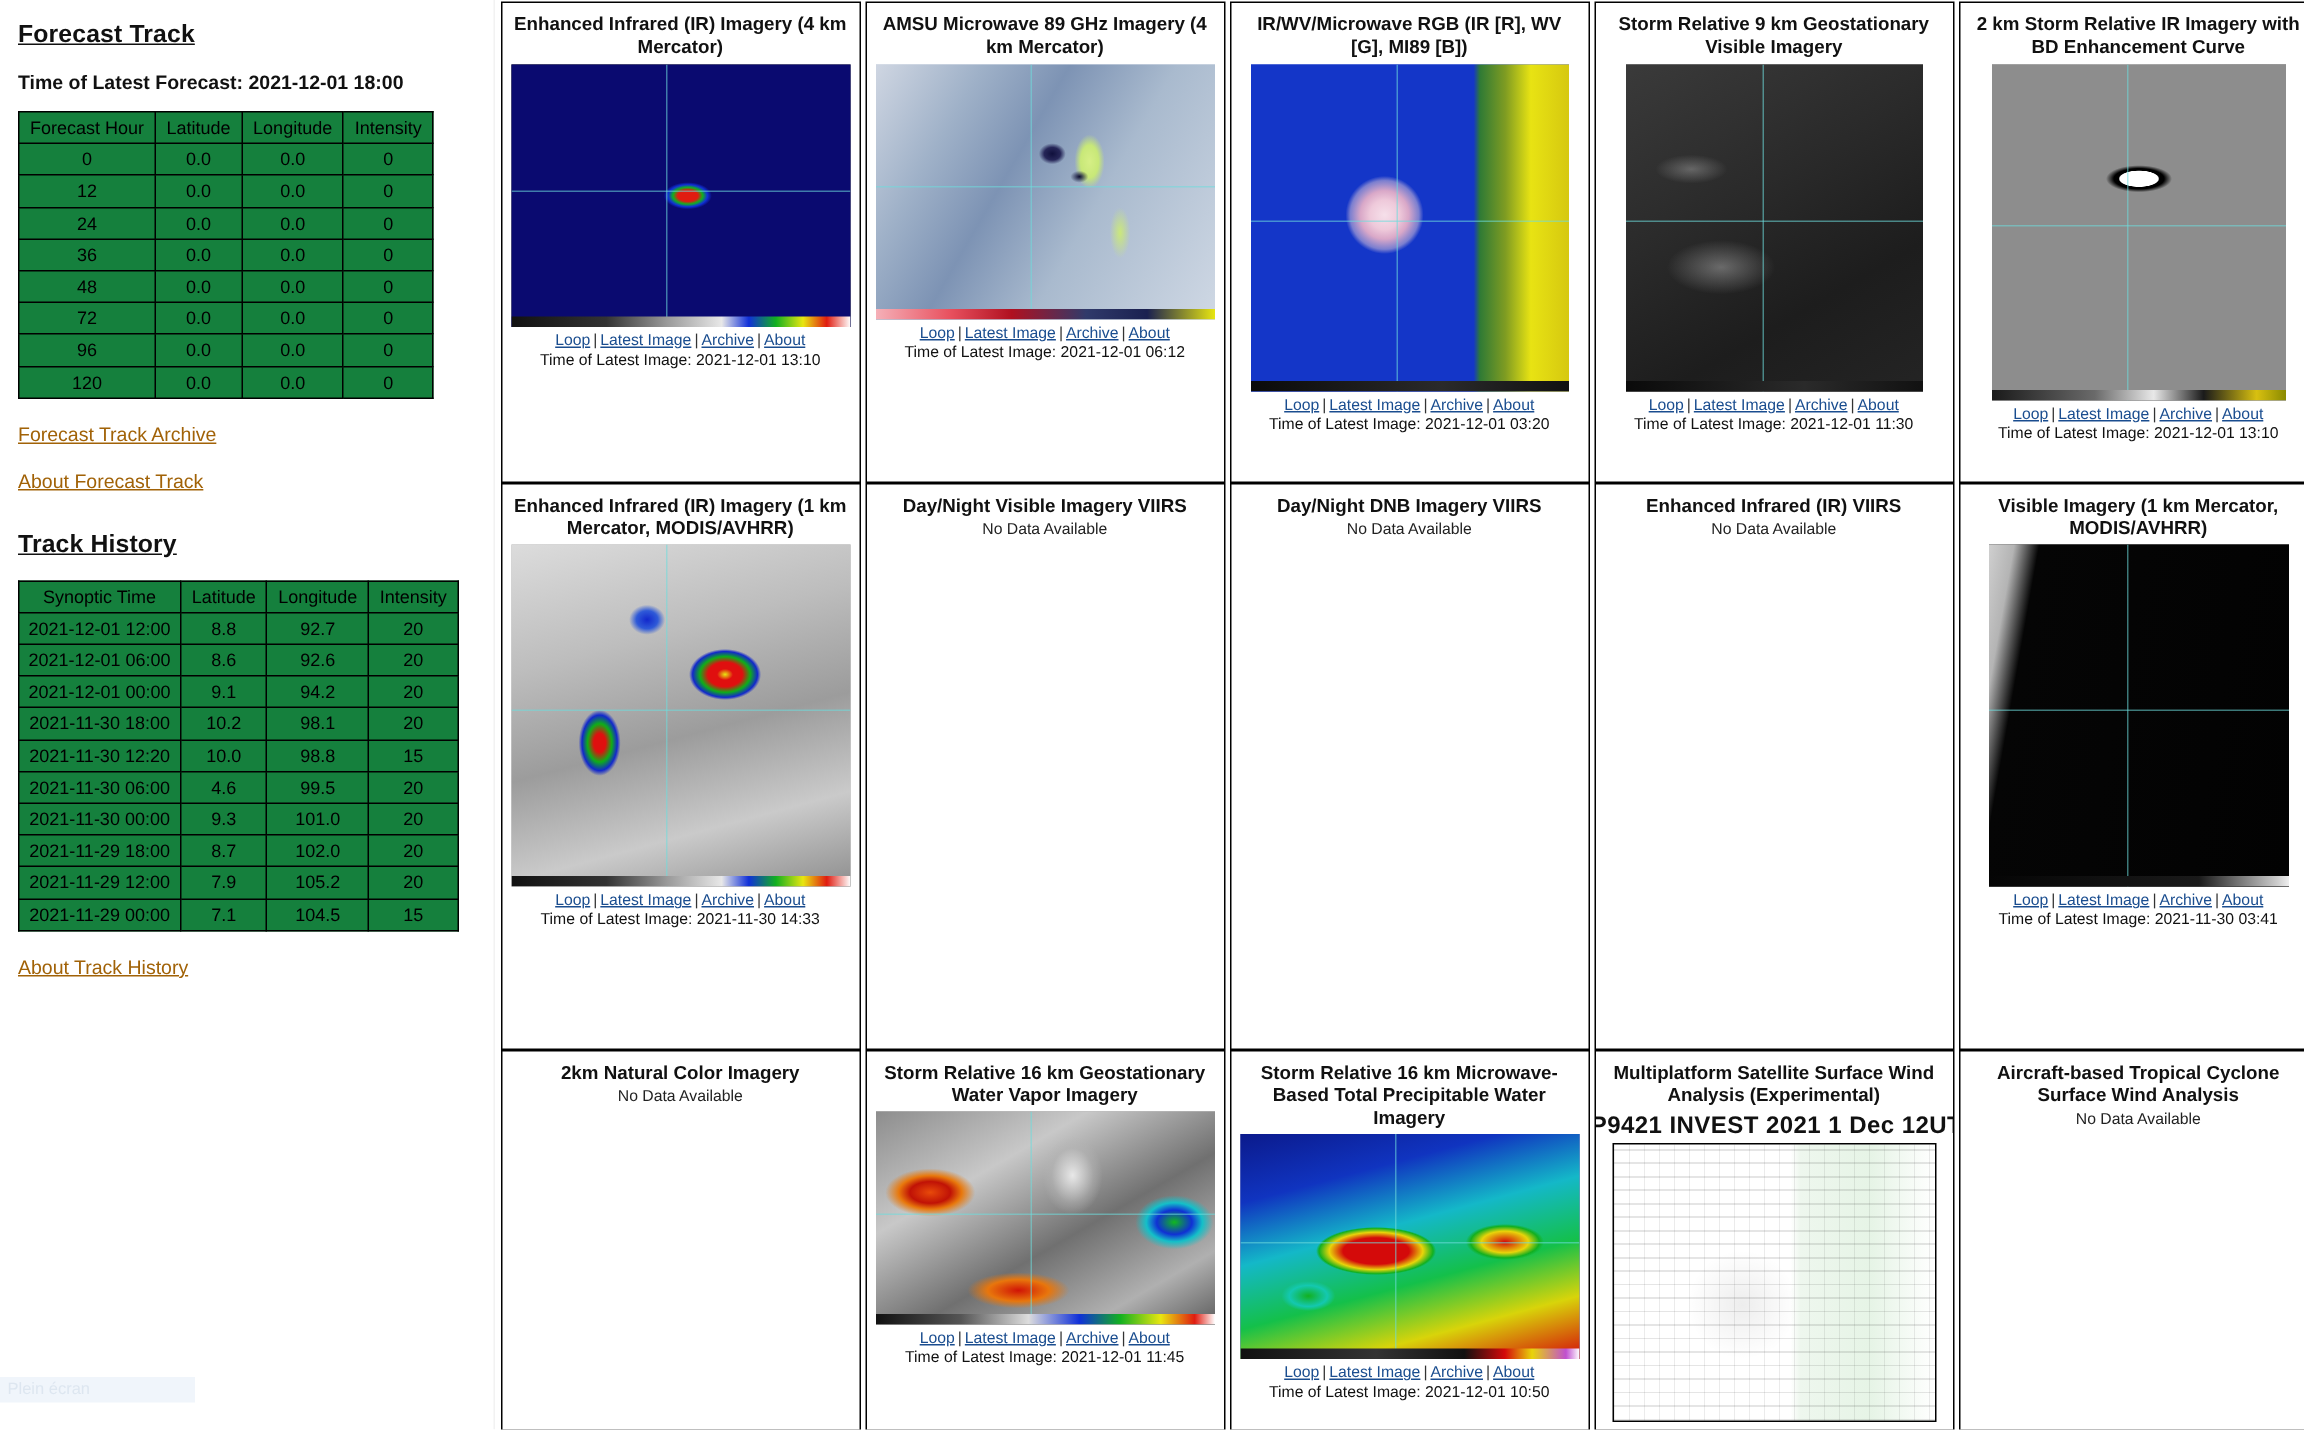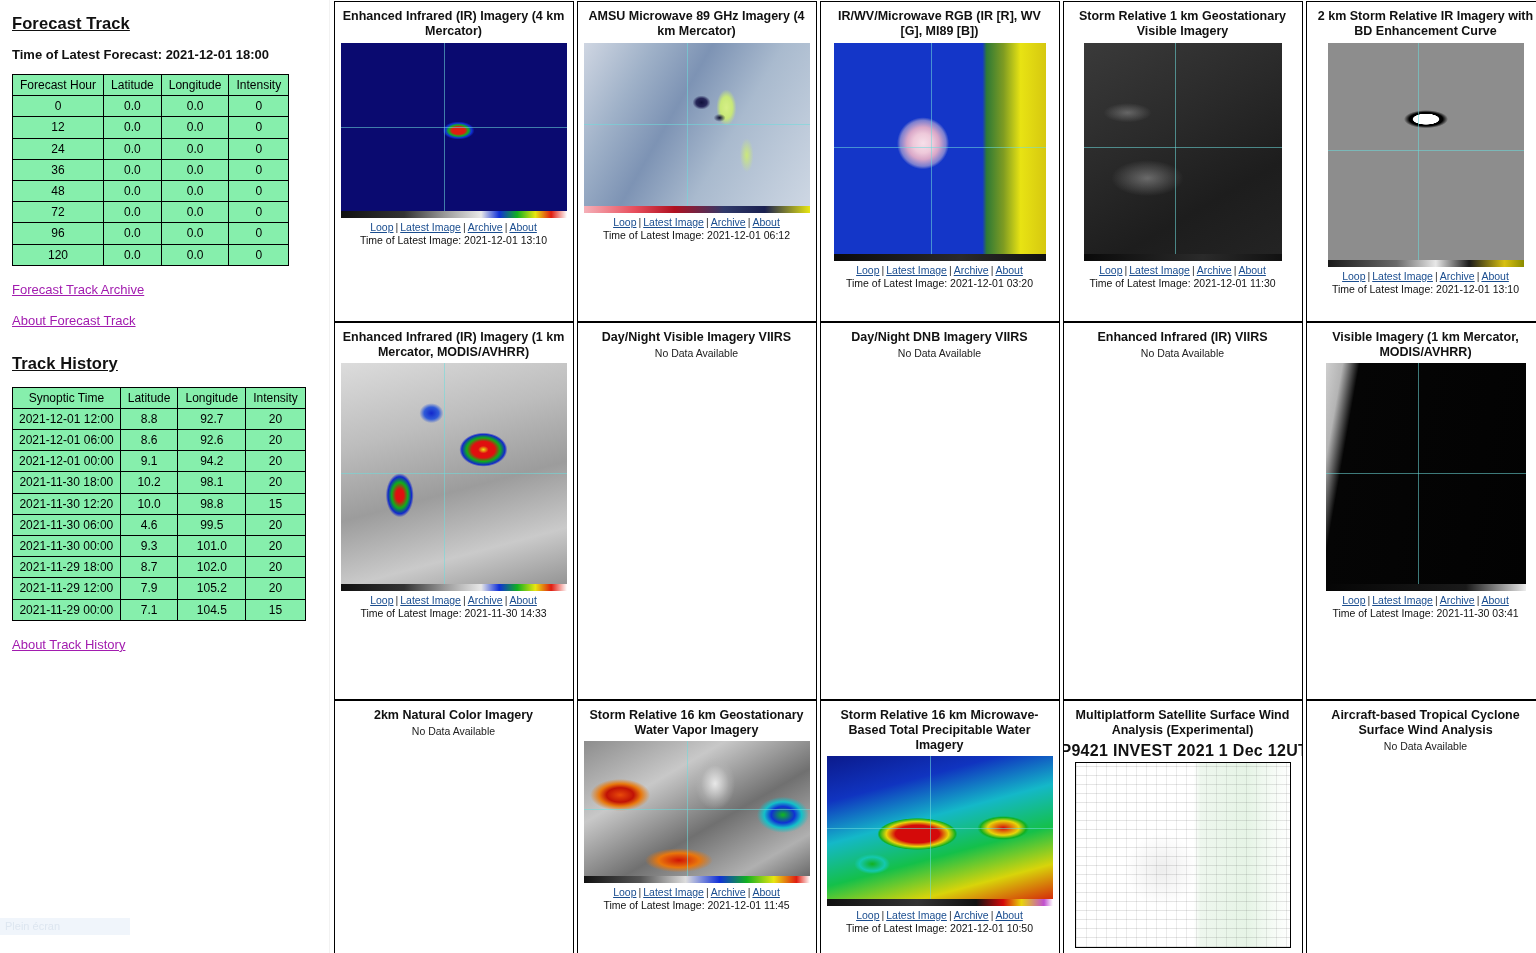--- a/index.html
+++ b/index.html
@@ -37,37 +37,37 @@
   }
   .subtitle {
     font-size: 13px;
     font-weight: bold;
     color: #111;
     margin: 0 0 12px 0;
   }
   table.grid {
     border-collapse: collapse;
     margin: 0 0 10px 0;
-    background: #86efac;
+    background: #15803d;
   }
   table.grid th, table.grid td {
     border: 1px solid #000;
     font-size: 12px;
     color: #000;
     text-align: center;
     font-weight: normal;
     padding: 2px 6px;
     line-height: 1.35;
     white-space: nowrap;
   }
   table.grid th { padding: 2px 7px; }
   .side-link {
     display: block;
     font-size: 13px;
-    color: #a21caf;
+    color: #a16207;
     text-decoration: underline;
     margin: 16px 0 0 0;
     cursor: pointer;
     width: fit-content;
   }
   #track-history-head { margin-top: 26px; }
   .fullscreen-hint {
     position: absolute;
     left: 0px;
     bottom: 18px;
@@ -456,21 +456,21 @@
             <div class="thumb img-rgb" style="width: 212px; height: 218px;">
               <div class="hairline-v" style="left: 46%;"></div>
               <div class="hairline-h" style="top: 48%;"></div>
               <div class="colorbar cb-dark"></div>
             </div>
           </div>
           <div class="panel-links"><a>Loop</a><span class="sep">|</span><a>Latest Image</a><span class="sep">|</span><a>Archive</a><span class="sep">|</span><a>About</a></div>
           <div class="panel-time">Time of Latest Image: 2021-12-01 03:20</div>
         </div>
         <div class="panel">
-          <div class="panel-title">Storm Relative 1 km Geostationary Visible Imagery</div>
+          <div class="panel-title">Storm Relative 9 km Geostationary Visible Imagery</div>
           <div class="thumb-wrap">
             <div class="thumb img-vis-sr" style="width: 198px; height: 218px;">
               <div class="hairline-v" style="left: 46%;"></div>
               <div class="hairline-h" style="top: 48%;"></div>
               <div class="colorbar cb-dark"></div>
             </div>
           </div>
           <div class="panel-links"><a>Loop</a><span class="sep">|</span><a>Latest Image</a><span class="sep">|</span><a>Archive</a><span class="sep">|</span><a>About</a></div>
           <div class="panel-time">Time of Latest Image: 2021-12-01 11:30</div>
         </div>

